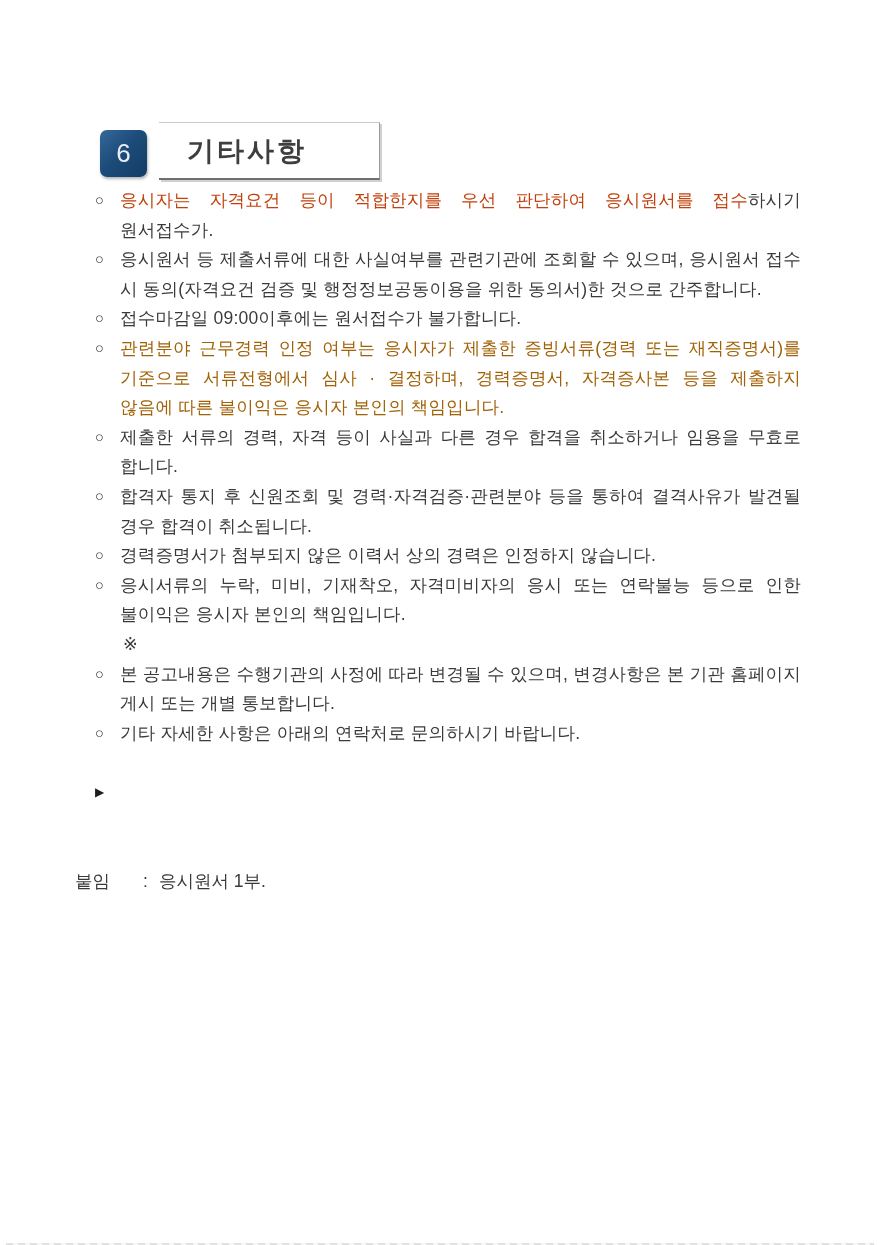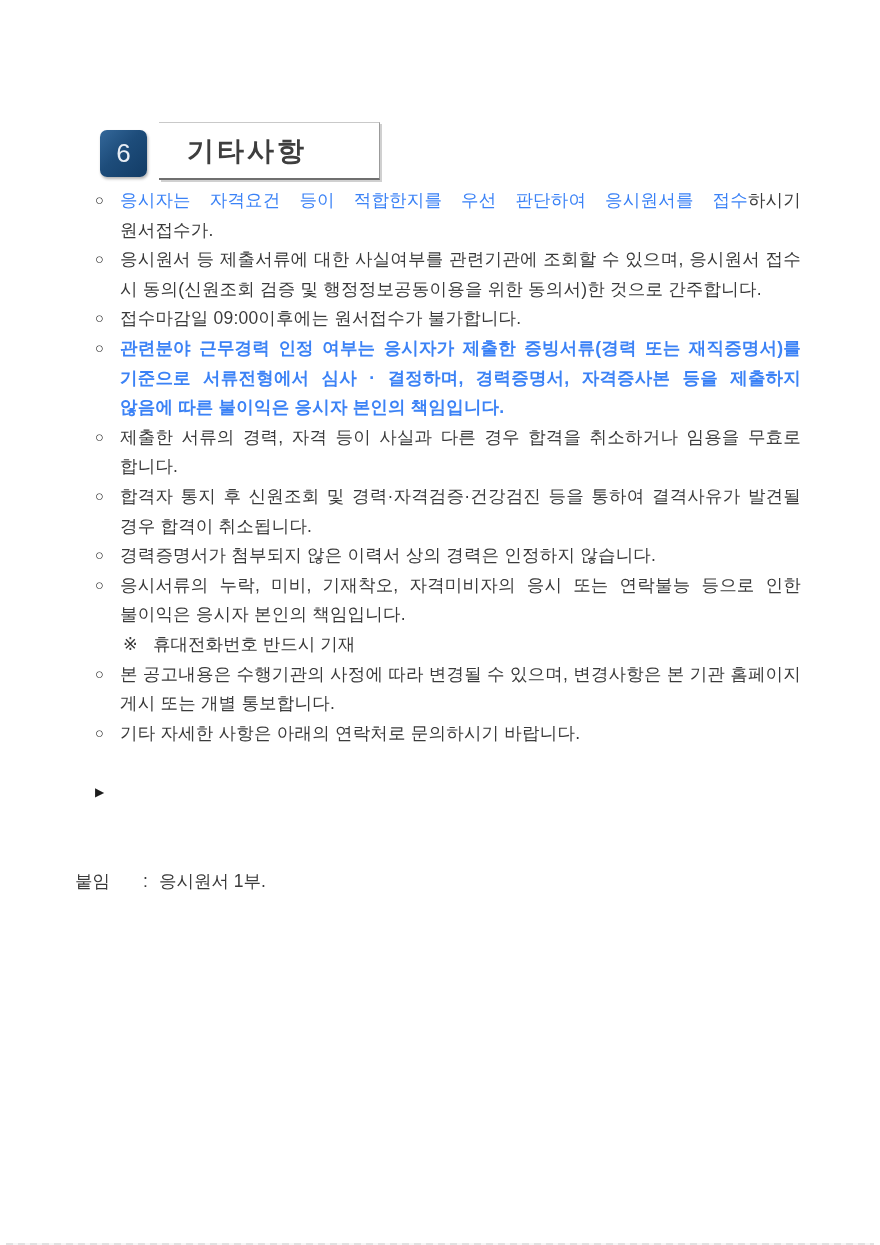--- a/index.html
+++ b/index.html
@@ -46,22 +46,22 @@
   }
   .bullet { display:flex; }
   .marker {
     flex:none; width:25px;
     font-size:14.5px; color:#1f1f1f;
   }
   .btext {
     flex:1; text-align:justify; text-align-last:left;
     word-break:keep-all; letter-spacing:0.2px;
   }
-  .blue  { color:#3b82f6; }
-  .red   { color:#3b82f6;font-weight:bold; }
+  .blue  { color:#c2410c; }
+  .red   { color:#a16207; }
   .note-row { display:flex; padding-left:28px; }
   .note-marker { flex:none; width:30px; color:#3a3a3a; }
 
   .contact { display:flex; margin-top:27px; }
   .arrow {
     flex:none; width:25px;
     font-size:12px; color:#1c1c1c; padding-top:3px;
   }
   .phone-glyph { font-size:18px; }
 
@@ -96,55 +96,54 @@
 
   <div class="content">
 
     <div class="bullet">
       <span class="marker">○</span>
       <span class="btext"><span class="blue">응시자는 자격요건 등이 적합한지를 우선 판단하여 응시원서를 접수</span><span>하시기 원서접수가.</span></span>
     </div>
 
     <div class="bullet">
       <span class="marker">○</span>
-      <span class="btext">응시원서 등 제출서류에 대한 사실여부를 관련기관에 조회할 수 있으며, 응시원서 접수 시 동의(신원조회 검증 및 행정정보공동이용을 위한 동의서)한 것으로 간주합니다.</span>
+      <span class="btext">응시원서 등 제출서류에 대한 사실여부를 관련기관에 조회할 수 있으며, 응시원서 접수 시 동의(자격요건 검증 및 행정정보공동이용을 위한 동의서)한 것으로 간주합니다.</span>
     </div>
 
     <div class="bullet">
       <span class="marker">○</span>
       <span class="btext">접수마감일 09:00이후에는 원서접수가 불가합니다.</span>
     </div>
 
     <div class="bullet">
       <span class="marker">○</span>
       <span class="btext red">관련분야 근무경력 인정 여부는 응시자가 제출한 증빙서류(경력 또는 재직증명서)를 기준으로 서류전형에서 심사 · 결정하며, 경력증명서, 자격증사본 등을 제출하지 않음에 따른 불이익은 응시자 본인의 책임입니다.</span>
     </div>
 
     <div class="bullet">
       <span class="marker">○</span>
       <span class="btext">제출한 서류의 경력, 자격 등이 사실과 다른 경우 합격을 취소하거나 임용을 무효로 합니다.</span>
     </div>
 
     <div class="bullet">
       <span class="marker">○</span>
-      <span class="btext">합격자 통지 후 신원조회 및 경력·자격검증·건강검진 등을 통하여 결격사유가 발견될 경우 합격이 취소됩니다.</span>
+      <span class="btext">합격자 통지 후 신원조회 및 경력·자격검증·관련분야 등을 통하여 결격사유가 발견될 경우 합격이 취소됩니다.</span>
     </div>
 
     <div class="bullet">
       <span class="marker">○</span>
       <span class="btext">경력증명서가 첨부되지 않은 이력서 상의 경력은 인정하지 않습니다.</span>
     </div>
 
     <div class="bullet">
       <span class="marker">○</span>
       <span class="btext">응시서류의 누락, 미비, 기재착오, 자격미비자의 응시 또는 연락불능 등으로 인한 불이익은 응시자 본인의 책임입니다.</span>
     </div>
     <div class="note-row">
       <span class="note-marker">※</span>
-      <span>휴대전화번호 반드시 기재</span>
     </div>
 
     <div class="bullet">
       <span class="marker">○</span>
       <span class="btext">본 공고내용은 수행기관의 사정에 따라 변경될 수 있으며, 변경사항은 본 기관 홈페이지 게시 또는 개별 통보합니다.</span>
     </div>
 
     <div class="bullet">
       <span class="marker">○</span>
       <span class="btext">기타 자세한 사항은 아래의 연락처로 문의하시기 바랍니다.</span>

